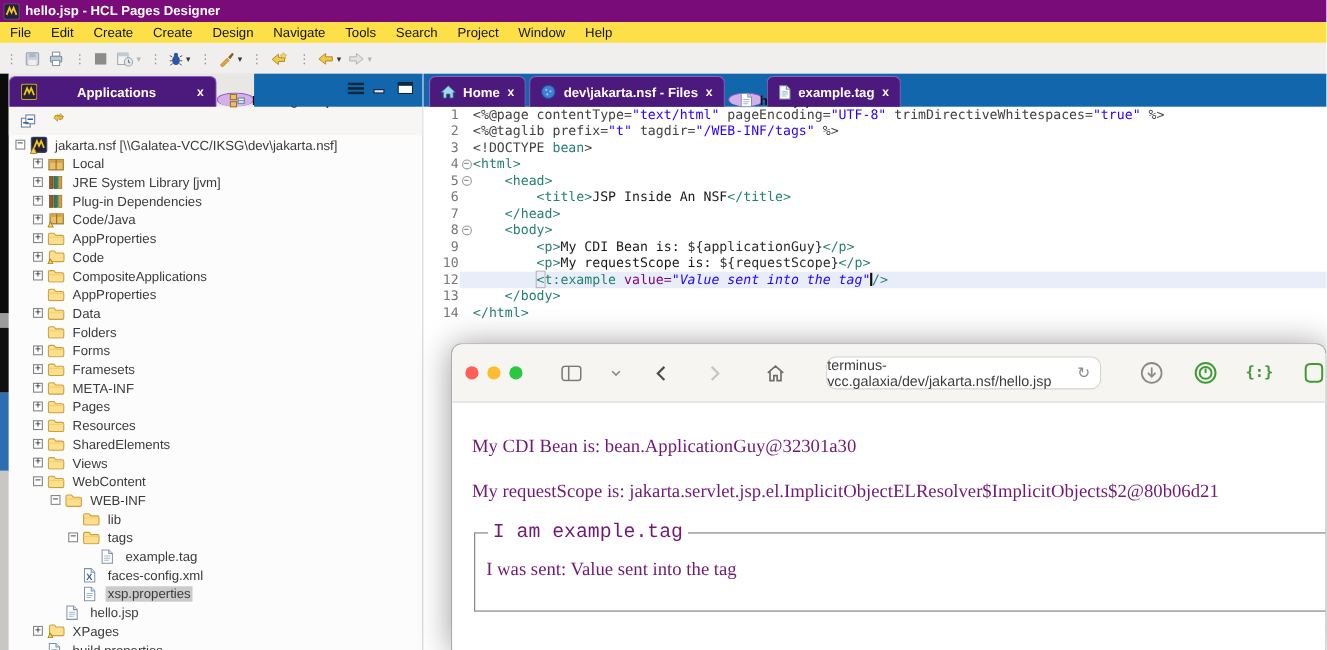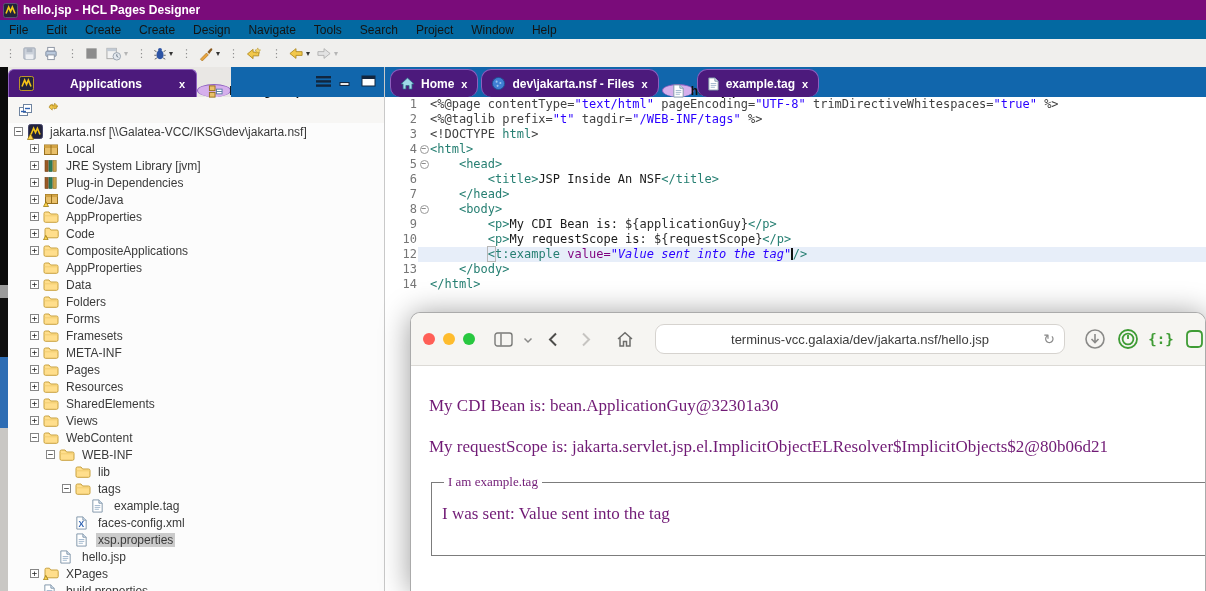--- a/index.html
+++ b/index.html
@@ -3,21 +3,21 @@
 <meta charset="utf-8">
 <style>
   html,body{margin:0;padding:0;}
   body{width:1206px;height:591px;overflow:hidden;position:relative;background:#fff;
        font-family:"Liberation Sans",sans-serif;-webkit-font-smoothing:antialiased;}
   
   .titlebar{position:absolute;left:0;top:0;right:0;height:20px;background:var(--titlebar,#7A0C7A);
             display:flex;align-items:center;gap:5px;padding-left:3px;}
   .titlebar .title{color:#fff;font-weight:bold;font-size:12px;white-space:nowrap;}
   
-  .menubar{position:absolute;left:0;top:20px;right:0;height:19px;background:#0369a1;
+  .menubar{position:absolute;left:0;top:20px;right:0;height:19px;background:#fde047;
            display:flex;align-items:center;font-size:12px;color:#141414;}
   .menu-item{padding:0 9px;height:100%;display:flex;align-items:center;cursor:default;}
   
   .toolbar{position:absolute;left:0;top:39px;right:0;height:28px;background:#F0EFED;
            border-bottom:1px solid #D8D5D1;display:flex;align-items:center;}
   .tb-handle{color:#8f8f8f;font-size:11px;padding:0 5px;letter-spacing:-2px;}
   .tb-btn{display:flex;align-items:center;gap:2px;padding:2px 3px;border-radius:3px;}
   .tb-btn svg{display:block}
   .dd{font-size:8px;color:#333;}
   .dd.dis{color:#b5b5b5;}
@@ -49,21 +49,21 @@
   .t-icon{width:17px;height:15px;flex:none;margin-right:4px;display:flex;align-items:center;}
   .t-label{padding:0 2px;}
   .t-label.selected{background:var(--sel_gray,#CBCBCB);}
   
   .editor{position:absolute;left:385px;top:67px;right:0;bottom:0;background:#fff;}
   .etabbar{height:30px;background:var(--tab_blue,#1166AC);display:flex;align-items:flex-end;
            gap:3px;padding-left:5px;}
   .etab{height:27px;display:flex;align-items:center;gap:6px;padding:0 9px;font-size:12px;
         font-weight:bold;border:1px solid var(--tab_border,#8D5FBF);border-bottom:none;
         border-radius:6px 6px 0 0;white-space:nowrap;}
-  .etab.dark{background:var(--tab_dark,#4C1A7C);color:#fff;border-radius:10px;}
+  .etab.dark{background:var(--tab_dark,#4C1A7C);color:#fff;}
   .etab.light{background:var(--tab_light,#D5AFEC);color:#101010;}
   .codearea{position:absolute;left:0;top:30px;right:0;bottom:0;
             font-family:"DejaVu Sans Mono",monospace;font-size:12px;line-height:15px;}
   .code-line{display:flex;height:15px;align-items:stretch;}
   .marker-col{width:10px;flex:none;}
   .marker{width:9px;height:13px;margin-top:1px;
           background:repeating-linear-gradient(45deg,#9a9a9a 0 1.5px,#e8e8e8 1.5px 3px);}
   .num-col{width:22px;flex:none;text-align:right;color:#767676;padding-right:1px;}
   .fold-col{width:12px;flex:none;display:flex;align-items:center;justify-content:center;}
   .foldc{width:9px;height:9px;border:1px solid #9a9a9a;border-radius:50%;background:#fff;
@@ -77,37 +77,37 @@
   .tok.stri{color:var(--code_str,#2A00FF);font-style:italic;}
   .tok.text{color:#1a1a1a;}
   .tok.el{color:#2b2b2b;}
   .tok.brkt{outline:1px solid #b7b7b7;}
   .caret{display:inline-block;width:1.5px;height:12px;background:#111;vertical-align:-2px;}
   
   .browser{position:absolute;left:410px;top:312px;width:796px;height:279px;background:#fff;
            border:1px solid #ABABAB;border-bottom:none;border-radius:10px 10px 0 0;
            box-shadow:0 2px 30px rgba(0,0,0,.4);overflow:hidden;box-sizing:border-box;}
   .b-toolbar{height:52px;background:#F6F5F2;border-bottom:1px solid #DCDAD6;display:flex;
-             align-items:center;padding:0 12px;gap:7px;}
+             align-items:center;padding:0 12px;gap:23px;}
   .lights{display:flex;gap:8px;margin-right:8px;}
   .light{width:12px;height:12px;border-radius:50%;}
   .bbtn{height:26px;min-width:26px;display:flex;align-items:center;justify-content:center;
         border-radius:6px;color:#707070;}
   .urlbar{flex:1;max-width:520px;height:28px;background:#fff;border:1px solid #D6D3CF;
           border-radius:9px;display:flex;align-items:center;justify-content:center;gap:10px;
           font-size:13px;color:#3c3c3c;margin:0 10px;position:relative;}
   .reload{position:absolute;right:9px;color:#8a8a8a;font-size:14px;}
   .ext{color:var(--ext_green,#3F9C35);font-weight:bold;}
   .braces{font-family:"DejaVu Sans Mono",monospace;font-size:14px;}
   .b-content{padding:12px 18px 0 18px;font-family:"Liberation Serif",serif;font-size:17px;color:#701a75;}
   .b-content p{margin:18px 0 0 0;}
   .b-content p + p{margin-top:21px;}
   .out-fieldset{margin-top:17px;width:1180px;height:82px;border:1px solid #7c7c7c;
                 box-sizing:border-box;padding:0 10px;}
-  .out-fieldset legend{padding:0 4px;margin-left:2px;font-size:13px;}
+  .out-fieldset legend{padding:0 4px;margin-left:2px;font-size:18px;font-family:Liberation Mono, monospace;}
   .out-fieldset p{margin:14px 0 0 0;}
 </style>
 </head>
 <body>
 
 <div class="titlebar">
   <span style="display:flex">
       <svg width="15" height="15" viewBox="0 0 16 16">
         <rect x="0.5" y="0.5" width="15" height="15" rx="2" fill="#23233C" stroke="#5a5a7a"></rect>
         <path d="M3.2 11.2 L6 4.4 L8 9 L10 4.4 L12.8 11.2" fill="none" stroke="#F5C518" stroke-width="1.7"></path>
@@ -653,21 +653,21 @@
       <div class="code-line">
         <span class="marker-col"></span>
         <span class="num-col">2</span>
         <span class="fold-col"></span>
         <span class="code-text"><span class="tok dir">&lt;%@taglib </span><span class="tok dir">prefix=</span><span class="tok str">"t"</span><span class="tok dir"> tagdir=</span><span class="tok str">"/WEB-INF/tags"</span><span class="tok dir"> %&gt;</span></span>
       </div>
       <div class="code-line">
         <span class="marker-col"></span>
         <span class="num-col">3</span>
         <span class="fold-col"></span>
-        <span class="code-text"><span class="tok dir">&lt;!DOCTYPE </span><span class="tok tag">html</span><span class="tok dir">&gt;</span></span>
+        <span class="code-text"><span class="tok dir">&lt;!DOCTYPE </span><span class="tok tag">bean</span><span class="tok dir">&gt;</span></span>
       </div>
       <div class="code-line">
         <span class="marker-col"></span>
         <span class="num-col">4</span>
         <span class="fold-col">
           <span class="foldc">−</span>
         </span>
         <span class="code-text"><span class="tok tag">&lt;html&gt;</span></span>
       </div>
       <div class="code-line">

